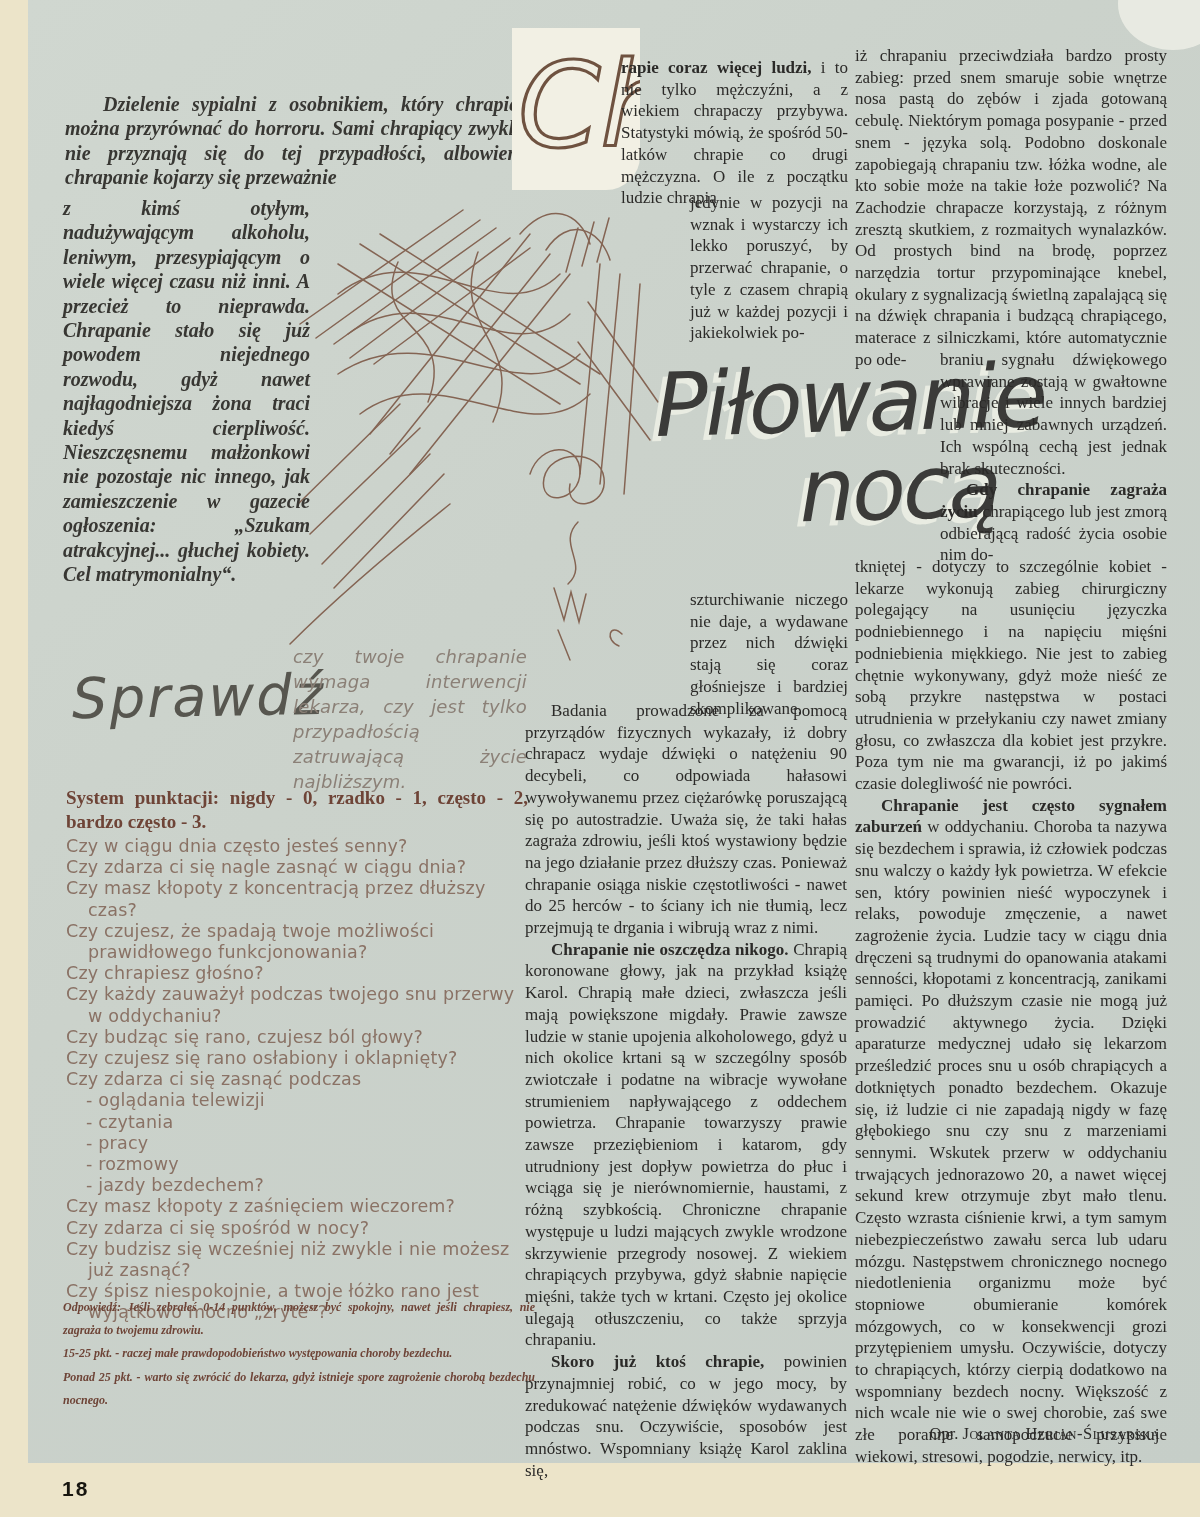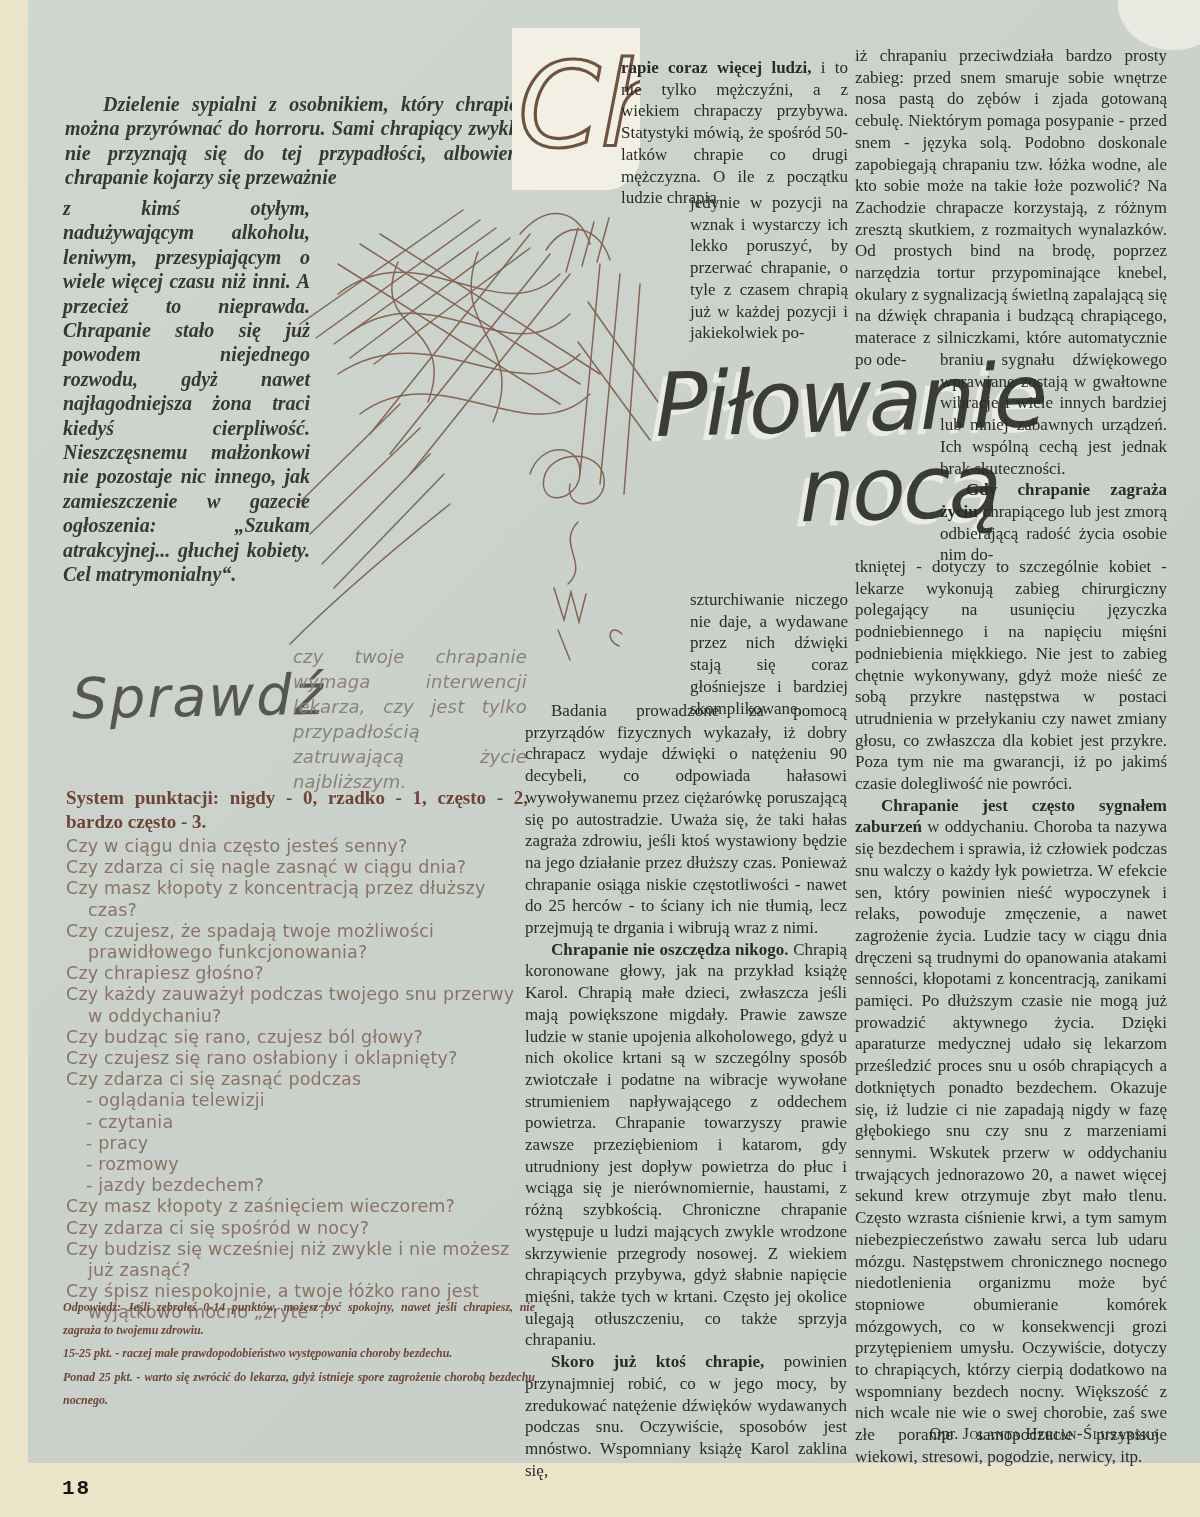--- a/index.html
+++ b/index.html
@@ -82,21 +82,21 @@
     font-size:12px;line-height:23.2px;color:#6e4437;text-align:justify;
   }
   .answers div{margin:0;}
   .byline{
     left:855px;top:1424px;width:305px;text-align:right;
     font-size:16.5px;color:#2b2a28;
   }
   .byline .name{font-variant:small-caps;letter-spacing:.5px;}
   .pageno{
     left:62px;top:1477px;
-    font-family:Liberation Mono, monospace;font-weight:bold;
+    font-family:Liberation Sans, sans-serif;font-weight:bold;
     font-size:21px;letter-spacing:2px;color:#17150f;
   }
   .page-curl{
     left:1118px;top:-42px;width:110px;height:92px;border-radius:50%;
     background:#edeee6;opacity:.85;
   }
 </style>
 </head>
 <body>
 

